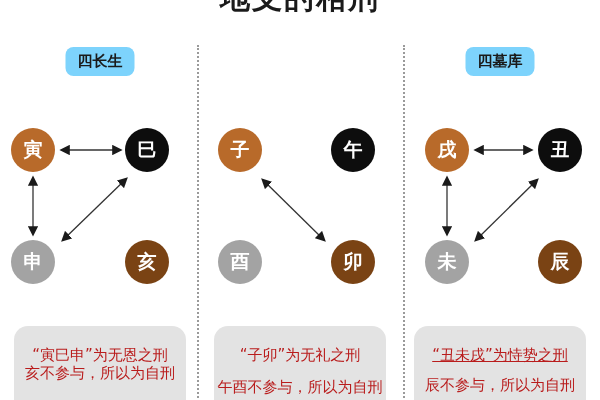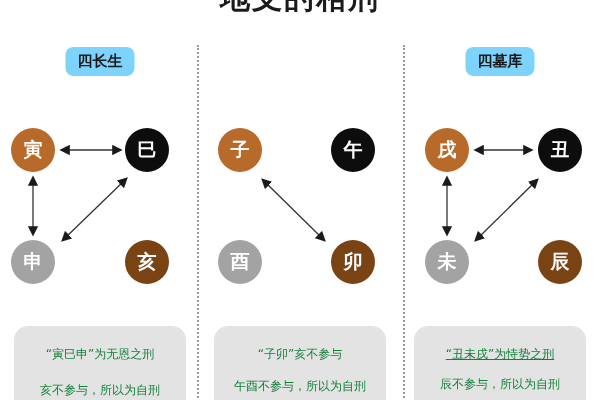--- a/index.html
+++ b/index.html
@@ -8,21 +8,21 @@
   .divider{position:absolute;top:45px;height:360px;width:0;border-left:2px dotted #9a9a9a;}
   .panel{position:absolute;top:0;width:200px;height:400px;}
   .badge{position:absolute;top:47px;left:50%;transform:translateX(-50%);background:#7dd3fc;border-radius:8px;padding:5px 12px;font-size:15px;font-weight:bold;color:#1a1a1a;white-space:nowrap;}
   .node{position:absolute;width:44px;height:44px;border-radius:50%;display:flex;align-items:center;justify-content:center;color:#ffffff;font-size:19px;font-weight:bold;}
   .c-orange{background:#b86a2a;}
   .c-black{background:#0d0d0d;}
   .c-gray{background:#a3a3a3;}
   .c-brown{background:#7a4314;}
   .arrows{position:absolute;left:0;top:0;width:200px;height:400px;}
   .note{position:absolute;top:326px;left:14px;width:172px;height:90px;background:#e3e3e3;border-radius:14px;}
-  .note-line{position:absolute;left:0;width:100%;text-align:center;font-size:12px;color:#15803d;white-space:nowrap;}
+  .note-line{position:absolute;left:0;width:100%;text-align:center;font-size:15px;color:#b91c1c;white-space:nowrap;}
 </style>
 </head>
 <body>
 
 <div class="title">地支的相刑</div>
 
 <div class="divider" style="left:197px;"></div>
 <div class="divider" style="left:403px;"></div>
 
 <div class="panel" style="left:0;">
@@ -36,39 +36,39 @@
     <line x1="62" y1="150" x2="120" y2="150" stroke="#333" stroke-width="1.3" marker-start="url(#ah1)" marker-end="url(#ah1)"></line>
     <line x1="33" y1="178" x2="33" y2="234" stroke="#333" stroke-width="1.3" marker-start="url(#ah1)" marker-end="url(#ah1)"></line>
     <line x1="63" y1="240" x2="126" y2="179" stroke="#333" stroke-width="1.3" marker-start="url(#ah1)" marker-end="url(#ah1)"></line>
   </svg>
   <div class="node c-orange" style="left:11px;top:128px;">寅</div>
   <div class="node c-black" style="left:125px;top:128px;">巳</div>
   <div class="node c-gray" style="left:11px;top:240px;">申</div>
   <div class="node c-brown" style="left:125px;top:240px;">亥</div>
   <div class="note">
     <div class="note-line" style="top:20px;">“寅巳申”为无恩之刑</div>
-    <div class="note-line" style="top:56px;">亥不参与，所以为自刑</div>
+    <div class="note-line" style="top:38px;">亥不参与，所以为自刑</div>
   </div>
 </div>
 
 <div class="panel" style="left:200px;">
   <svg class="arrows" viewBox="0 0 200 400">
     <defs>
       <marker id="ah2" markerWidth="8" markerHeight="8" refX="6" refY="4" orient="auto-start-reverse">
         <path d="M0,0 L8,4 L0,8 z" fill="#1a1a1a"></path>
       </marker>
     </defs>
     <line x1="63" y1="180" x2="124" y2="240" stroke="#333" stroke-width="1.3" marker-start="url(#ah2)" marker-end="url(#ah2)"></line>
   </svg>
   <div class="node c-orange" style="left:18px;top:128px;">子</div>
   <div class="node c-black" style="left:131px;top:128px;">午</div>
   <div class="node c-gray" style="left:18px;top:240px;">酉</div>
   <div class="node c-brown" style="left:131px;top:240px;">卯</div>
   <div class="note">
-    <div class="note-line" style="top:20px;">“子卯”亥不参与</div>
+    <div class="note-line" style="top:20px;">“子卯”为无礼之刑</div>
     <div class="note-line" style="top:52px;">午酉不参与，所以为自刑</div>
   </div>
 </div>
 
 <div class="panel" style="left:400px;">
   <div class="badge">四墓库</div>
   <svg class="arrows" viewBox="0 0 200 400">
     <defs>
       <marker id="ah3" markerWidth="8" markerHeight="8" refX="6" refY="4" orient="auto-start-reverse">
         <path d="M0,0 L8,4 L0,8 z" fill="#1a1a1a"></path>

